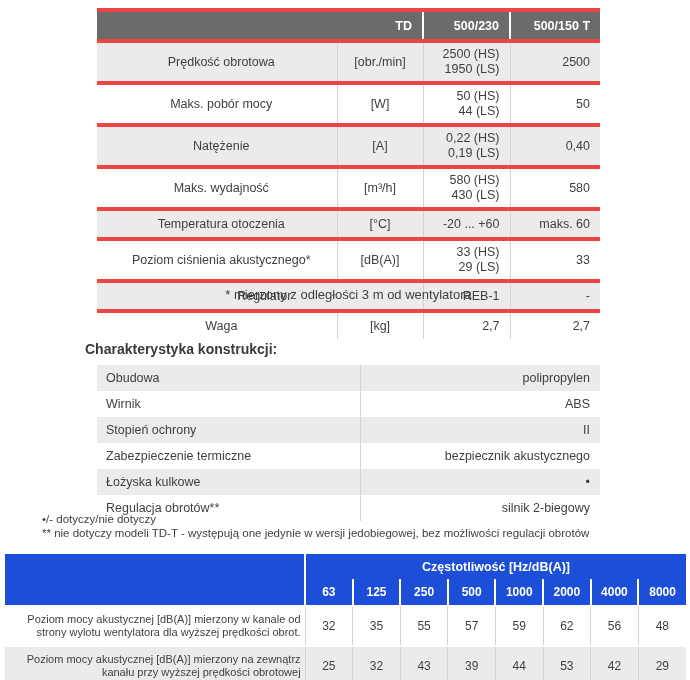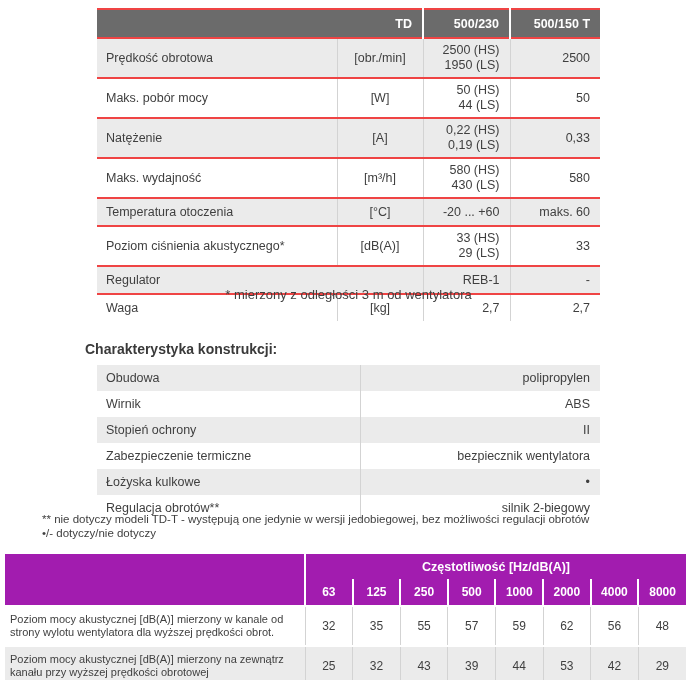--- a/index.html
+++ b/index.html
@@ -15,23 +15,23 @@
   .spec-table th {
     background:#6b6b6b; color:#ffffff; font-weight:bold; font-size:12.5px;
     height:27px; text-align:right; padding:0 10px 0 0; border-left:2px solid #ffffff;
   }
   .spec-table th:first-child { border-left:none; }
   .spec-table td {
     padding:4px 0; line-height:15px; vertical-align:middle;
     border-left:1px solid #d3d3d3;
   }
   .spec-table td:first-child { border-left:none; }
-  .spec-table tr { border-top:2px solid #ef4444; }
+  .spec-table tr { border-top:4px solid #ef4444; }
   .spec-table tr.alt td { background:#ebebeb; }
-  .cell-name { text-align:left; padding-left:9px !important; }
+  .cell-name { text-align:center; padding-left:9px !important; }
   .cell-unit { text-align:center;margin-left:32px; }
   .cell-val  { text-align:right; padding-right:10px !important; white-space:pre-line; }
   .row-single td { height:18px; }
 
   .footnote {
     position:absolute; left:97px; top:287px; width:503px;
     text-align:center; font-size:13px; color:#3f3f3f;
   }
 
   
@@ -44,31 +44,31 @@
   .constr-table td.c-name { text-align:left; padding-left:9px; width:254px; }
   .constr-table td.c-val  { text-align:right; padding-right:10px; border-left:1px solid #d3d3d3; }
   .constr-table tr.alt td { background:#ebebeb; }
 
   .notes { position:absolute; left:42px; top:512px; font-size:11.5px; line-height:14px; color:#3f3f3f; }
   .notes div { white-space:nowrap; }
 
   
   .acoustic-table { position:absolute; left:5px; top:554px; width:681px; font-size:12px; }
   .acoustic-table th {
-    background:#a21caf; color:#ffffff; font-weight:bold;
+    background:#1d4ed8; color:#ffffff; font-weight:bold;
     border-left:2px solid #ffffff; text-align:center; padding:0;
   }
   .acoustic-table th.a-corner { border-left:none; width:300px; }
   .acoustic-table th.a-span { height:25px; font-size:12.5px; }
   .acoustic-table th.a-freq { height:26px; }
   .acoustic-table td {
     border-left:1px solid #d3d3d3; text-align:center; vertical-align:middle; padding:3px;
   }
   .acoustic-table td.a-desc {
-    border-left:none; text-align:left; font-size:11px; line-height:13px;
+    border-left:none; text-align:right; font-size:11px; line-height:13px;
     padding:6px 4px 6px 5px;
   }
   .acoustic-table tr.alt td { background:#ebebeb; }
   .acoustic-table tbody tr { border-top:2px solid #ffffff; }
 </style>
 </head>
 <body>
 
 <table class="spec-table">
   <colgroup>
@@ -97,21 +97,21 @@
       <td class="cell-unit">[W]</td>
       <td class="cell-val">50 (HS)
 44 (LS)</td>
       <td class="cell-val">50</td>
     </tr>
     <tr class="alt">
       <td class="cell-name">Natężenie</td>
       <td class="cell-unit">[A]</td>
       <td class="cell-val">0,22 (HS)
 0,19 (LS)</td>
-      <td class="cell-val">0,33</td>
+      <td class="cell-val">0,40</td>
     </tr>
     <tr>
       <td class="cell-name">Maks. wydajność</td>
       <td class="cell-unit">[m³/h]</td>
       <td class="cell-val">580 (HS)
 430 (LS)</td>
       <td class="cell-val">580</td>
     </tr>
     <tr class="alt row-single">
       <td class="cell-name">Temperatura otoczenia</td>
@@ -153,36 +153,36 @@
     <tr>
       <td class="c-name">Wirnik</td>
       <td class="c-val">ABS</td>
     </tr>
     <tr class="alt">
       <td class="c-name">Stopień ochrony</td>
       <td class="c-val">II</td>
     </tr>
     <tr>
       <td class="c-name">Zabezpieczenie termiczne</td>
-      <td class="c-val">bezpiecznik wentylatora</td>
+      <td class="c-val">bezpiecznik akustycznego</td>
     </tr>
     <tr class="alt">
       <td class="c-name">Łożyska kulkowe</td>
       <td class="c-val">•</td>
     </tr>
     <tr>
       <td class="c-name">Regulacja obrotów**</td>
       <td class="c-val">silnik 2-biegowy</td>
     </tr>
   </tbody>
 </table>
 
 <div class="notes">
+  <div>•/- dotyczy/nie dotyczy</div>
   <div>** nie dotyczy modeli TD-T - występują one jedynie w wersji jedobiegowej, bez możliwości regulacji obrotów</div>
-  <div>•/- dotyczy/nie dotyczy</div>
 </div>
 
 <table class="acoustic-table">
   <colgroup>
     <col style="width:300px">
     <col span="8" style="width:47.6px">
   </colgroup>
   <thead>
     <tr>
       <th class="a-corner" rowspan="2"></th>

